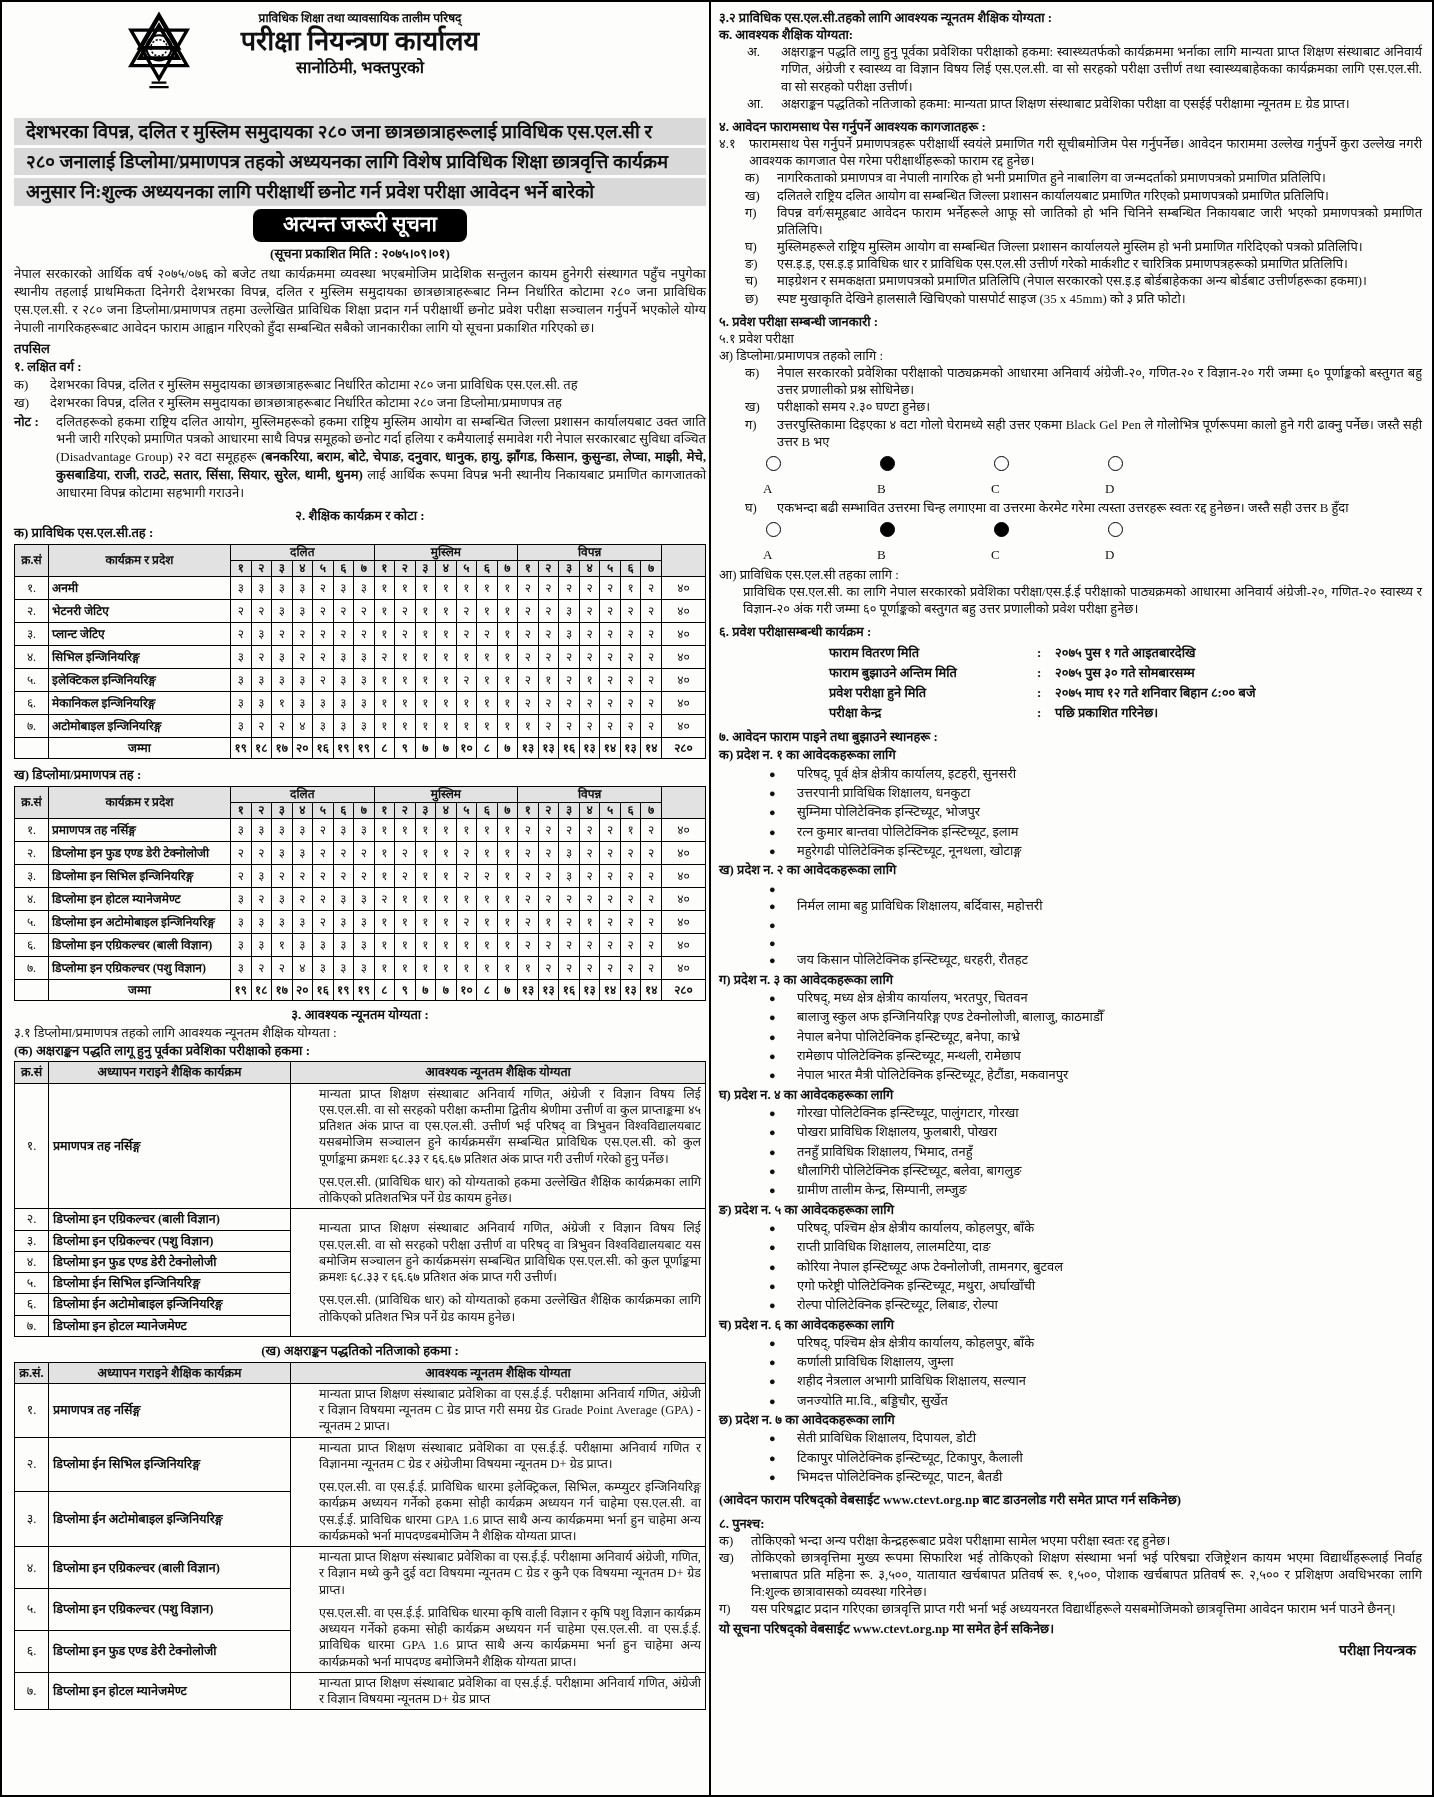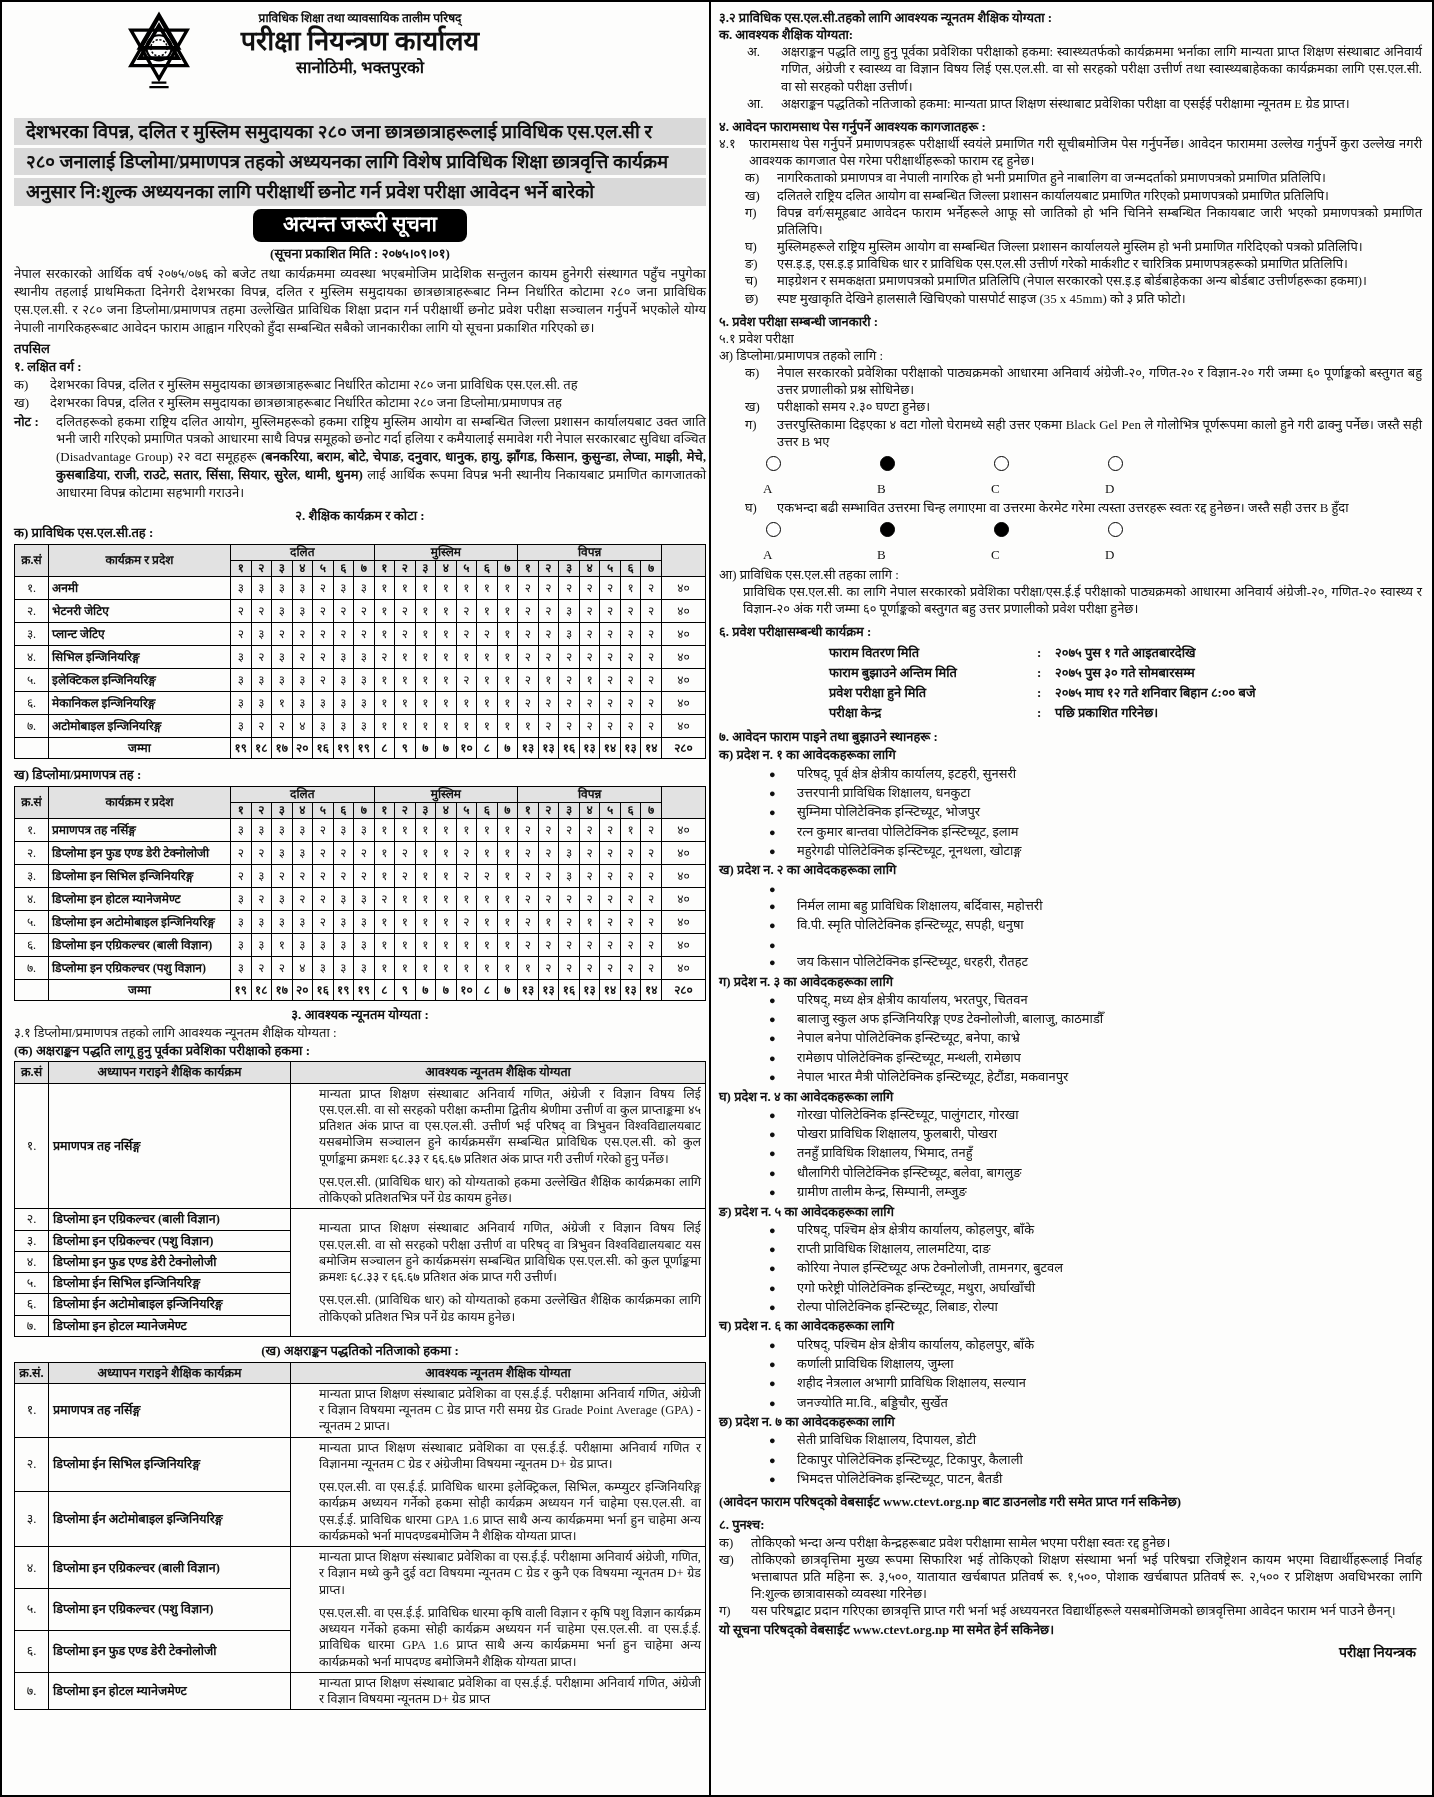--- a/index.html
+++ b/index.html
@@ -963,21 +963,20 @@
         <div class="grp-label">ख) प्रदेश न. २ का आवेदकहरूका लागि</div>
         <div class="loc-row">
           <span class="loc-bullet">●</span>
         </div>
         <div class="loc-row">
           <span class="loc-bullet">●</span>
           <span class="loc-text">निर्मल लामा बहु प्राविधिक शिक्षालय, बर्दिवास, महोत्तरी</span>
         </div>
         <div class="loc-row">
           <span class="loc-bullet">●</span>
-          <span class="loc-text">वि.पी. स्मृति पोलिटेक्निक इन्स्टिच्यूट, सपही, धनुषा</span>
         </div>
         <div class="loc-row">
           <span class="loc-bullet">●</span>
         </div>
         <div class="loc-row">
           <span class="loc-bullet">●</span>
           <span class="loc-text">जय किसान पोलिटेक्निक इन्स्टिच्यूट, धरहरी, रौतहट</span>
         </div>
         <div class="grp-label">ग) प्रदेश न. ३ का आवेदकहरूका लागि</div>
         <div class="loc-row">

